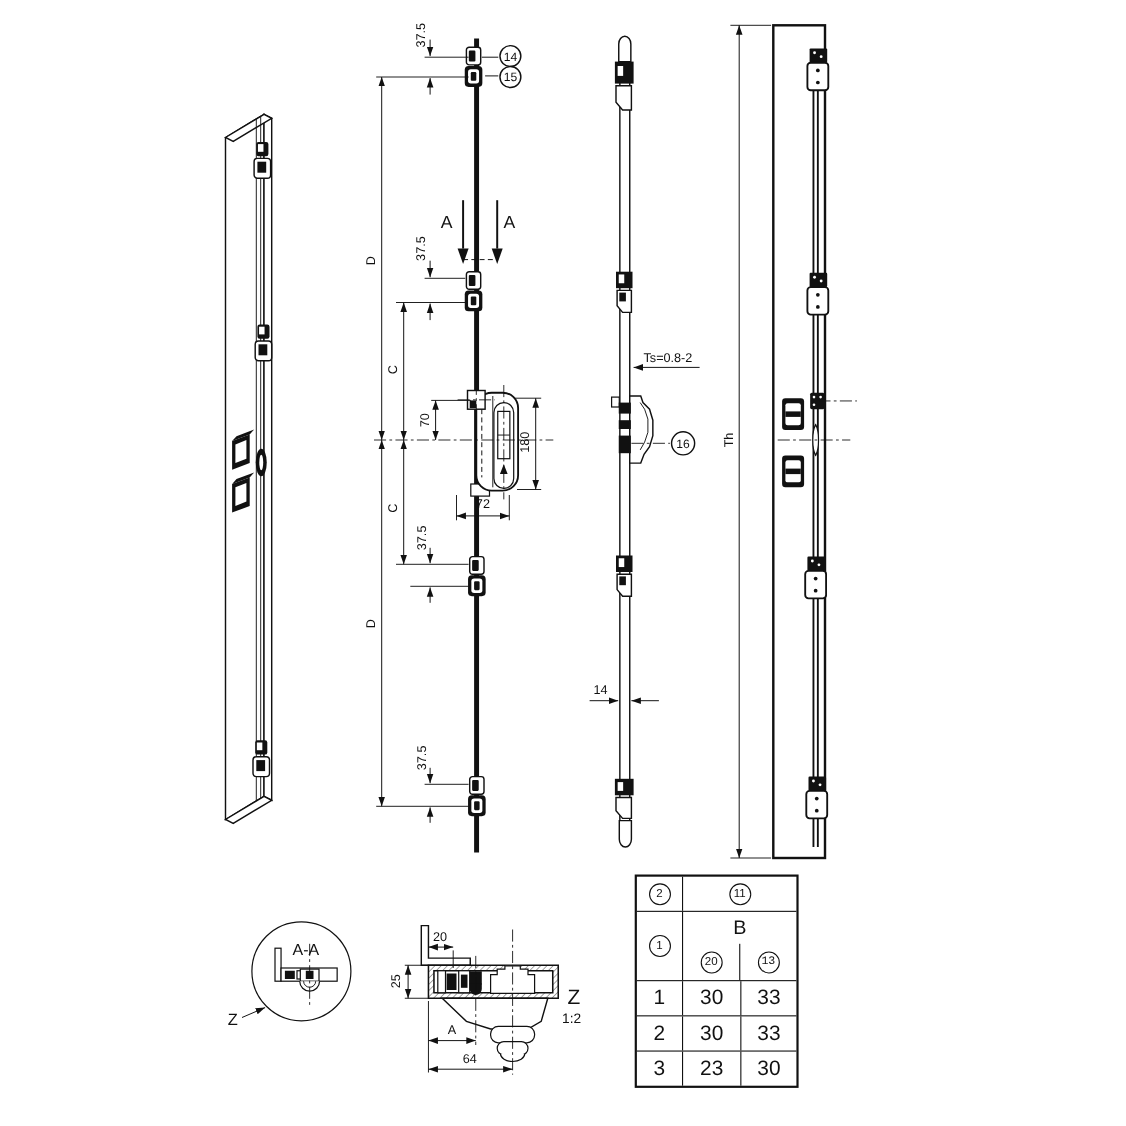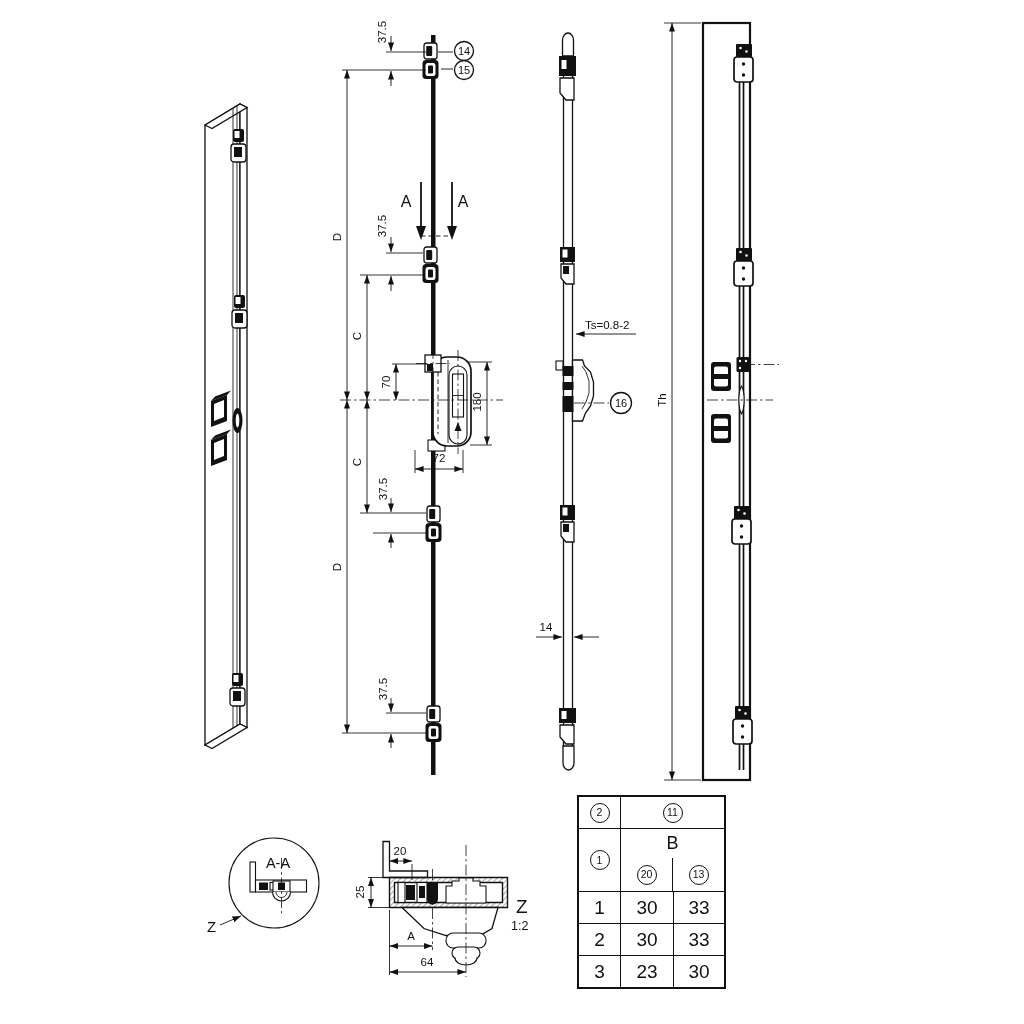--- a/index.html
+++ b/index.html
@@ -25,21 +25,21 @@
   .tcell{display:flex;align-items:center;justify-content:center;}
   .w1{width:41px;border-right:1.5px solid #111;flex:none;}
   .w23{flex:1;justify-content:center;}
   .w2{width:52px;border-right:1.5px solid #111;flex:none;}
   .w3{flex:1;}
   .tdr .tcell{font-size:19px;}
   .bwrap{flex-direction:column;align-items:stretch;}
   .blabel{height:29px;display:flex;align-items:center;justify-content:center;font-size:18px;}
   .bsub{display:flex;flex:1;}
   .bs{flex:1;display:flex;align-items:center;justify-content:center;}
-  .bs + .bs{border-left:1.5px solid #111;}
+  .bs + .bs{border-left:1.5px solid #111;font-family:Liberation Mono, monospace;}
   .circ{width:18px;height:18px;border:1.4px solid #111;border-radius:50%;display:inline-flex;
         align-items:center;justify-content:center;font-size:10.5px;line-height:1;}
 </style>
 </head>
 <body>
 
 <div id="canvas">
 <svg width="1024" height="1024" viewBox="0 0 1024 1024">
   <defs>
     <marker id="ar" viewBox="0 0 9 7" markerWidth="9" markerHeight="7" refX="8.6" refY="3.5" orient="auto-start-reverse" markerUnits="userSpaceOnUse">

